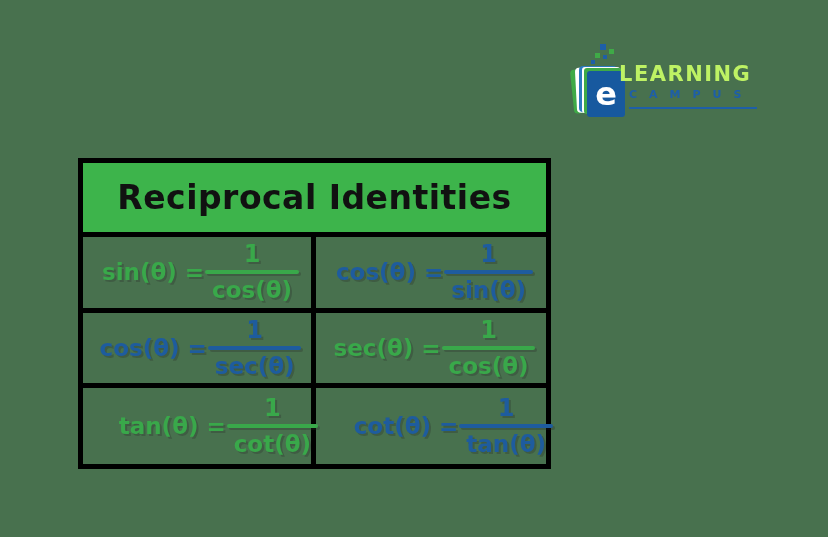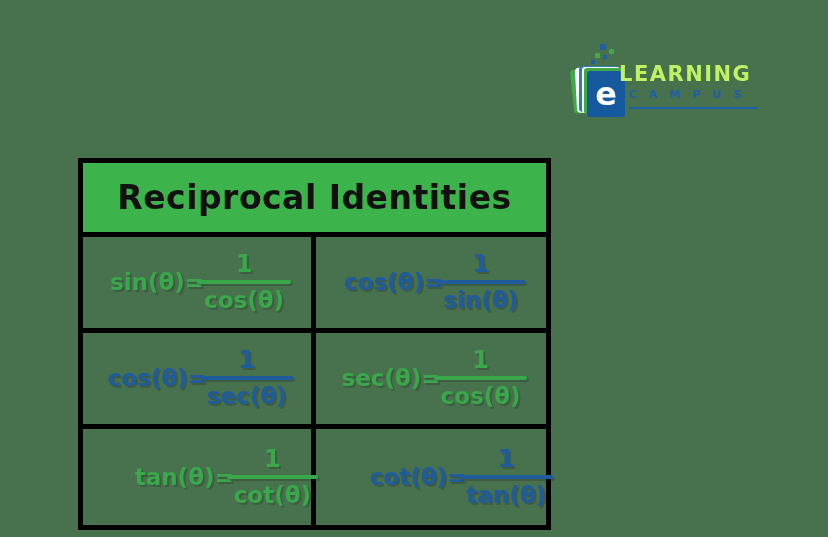--- a/index.html
+++ b/index.html
@@ -33,21 +33,21 @@
   }
   .brand-underline {
     position: absolute; left: 59px; top: 63px;
     width: 128px; height: 2px; background: #1E5FA8;
   }
 
   
   .rtable {
     position: absolute;
     left: 78px; top: 158px;
-    width: 473px; height: 372px;
+    width: 473px; height: 311px;
     border: 5px solid #000;
     box-sizing: border-box;
     display: flex; flex-direction: column;
   }
   .rtable-header {
     height: 74px; flex: 0 0 74px;
     background: #3DB44B;
     border-bottom: 5px solid #000;
     box-sizing: border-box;
     display: flex; align-items: center; justify-content: center;
@@ -65,21 +65,21 @@
   .cell {
     box-sizing: border-box;
     display: flex; align-items: center; justify-content: center;
     border-bottom: 5px solid #000;
   }
   .cell.left { border-right: 5px solid #000; }
   .cell.row3 { border-bottom: none; justify-content: flex-end; }
 
   .formula {
     display: flex; align-items: center;
-    gap: 0;
+    gap: 8px;
     font-weight: bold;
     text-shadow: 2px 2px 0 rgba(40,40,40,0.28);
     white-space: nowrap;
   }
   .formula .lhs { font-size: 23px; }
   .formula .eq  { font-size: 23px; }
   .frac { display: flex; flex-direction: column; align-items: center; }
   .frac .num { font-size: 24px; line-height: 1; }
   .frac-bar {
     align-self: stretch;

